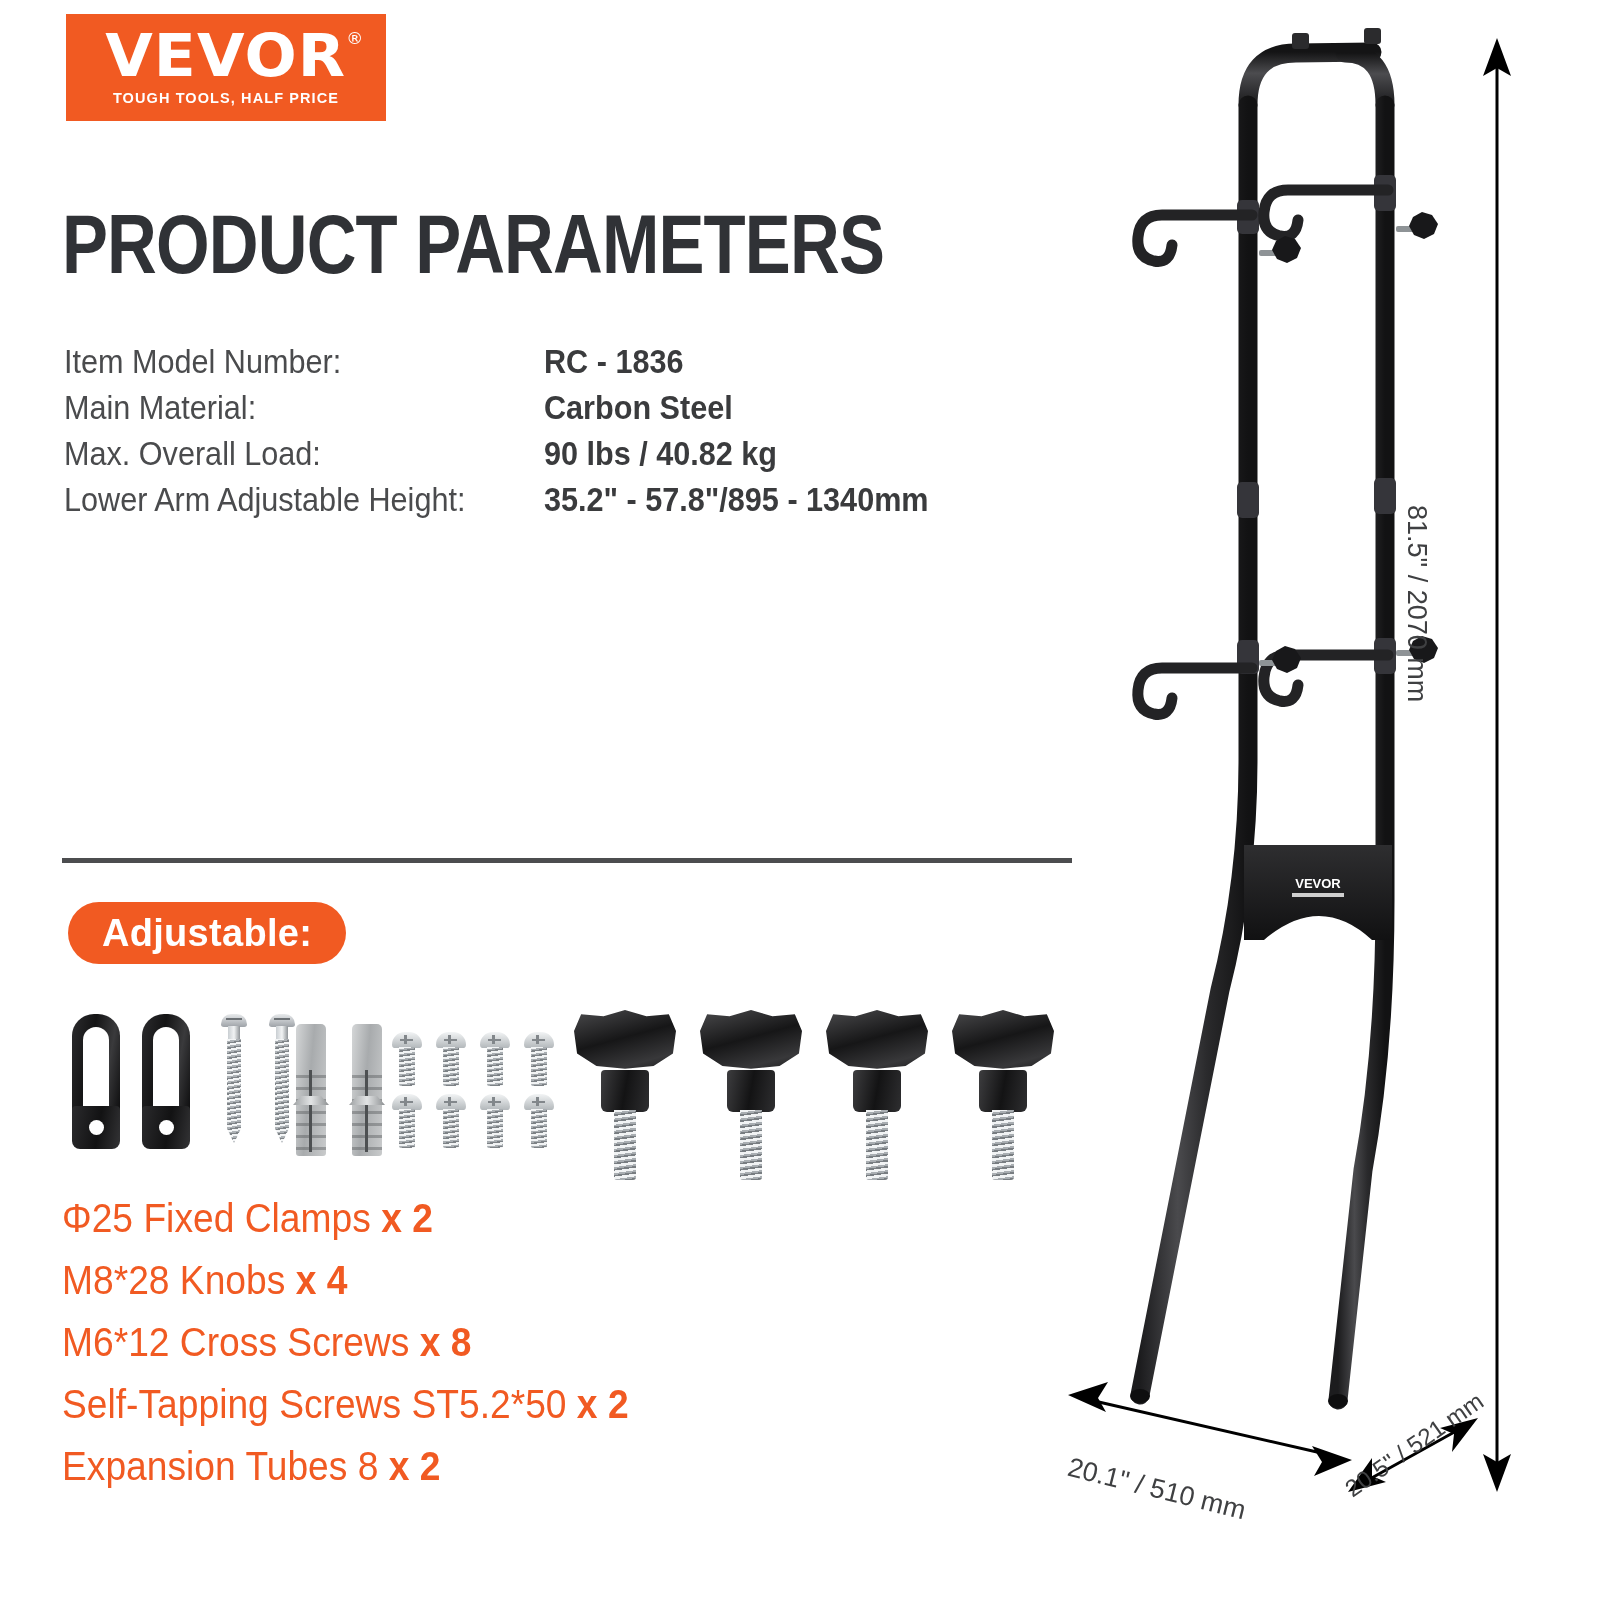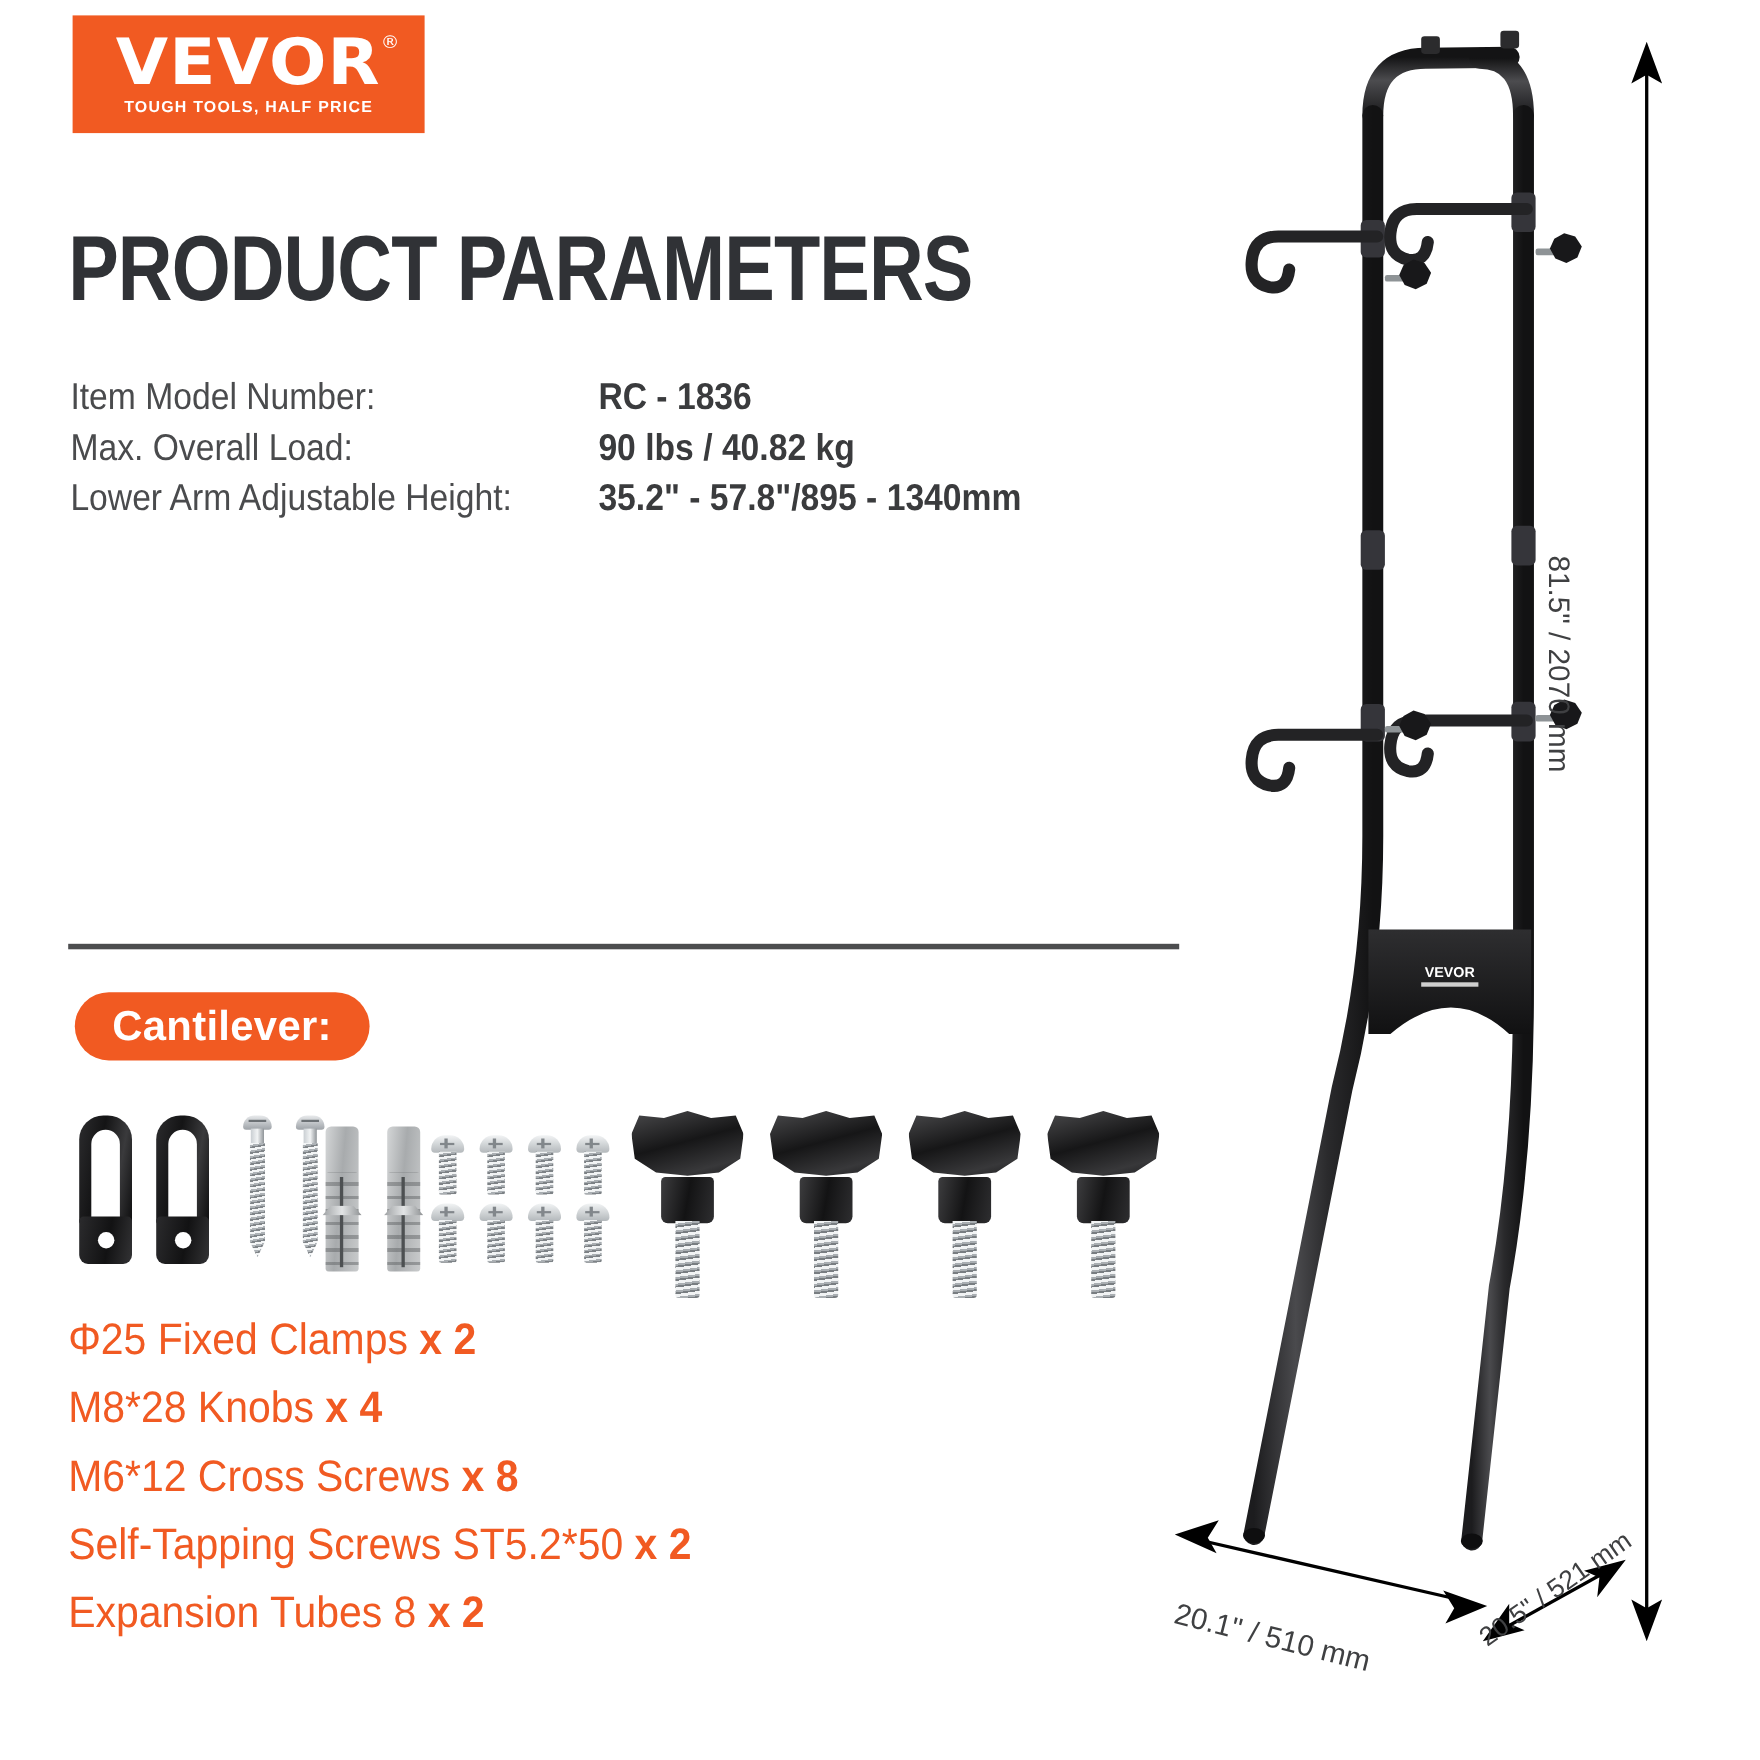--- a/index.html
+++ b/index.html
@@ -128,33 +128,37 @@
 </div>
 
 <div id="page-title">PRODUCT PARAMETERS</div>
 
 <div id="spec-table">
   <div class="spec-row">
     <div class="spec-label">Item Model Number:</div>
     <div class="spec-value">RC - 1836</div>
   </div>
   <div class="spec-row">
+    <div class="spec-label">Main Material:</div>
+    <div class="spec-value">Carbon Steel</div>
+  </div>
+  <div class="spec-row">
     <div class="spec-label">Max. Overall Load:</div>
     <div class="spec-value">90 lbs / 40.82 kg</div>
   </div>
   <div class="spec-row">
     <div class="spec-label">Lower Arm Adjustable Height:</div>
     <div class="spec-value">35.2" - 57.8"/895 - 1340mm</div>
   </div>
 </div>
 
 <div id="divider"></div>
 
 <div id="acc-badge">
-  <span>Cantilever:</span>
+  <span>Adjustable:</span>
 </div>
 
 <div id="parts">
 
   <div class="part clamp" style="left:8px;top:12px;">
     <div class="band"></div>
       <div class="foot"></div>
       <div class="hole"></div>
     </div>
   <div class="part clamp" style="left:78px;top:12px;">

